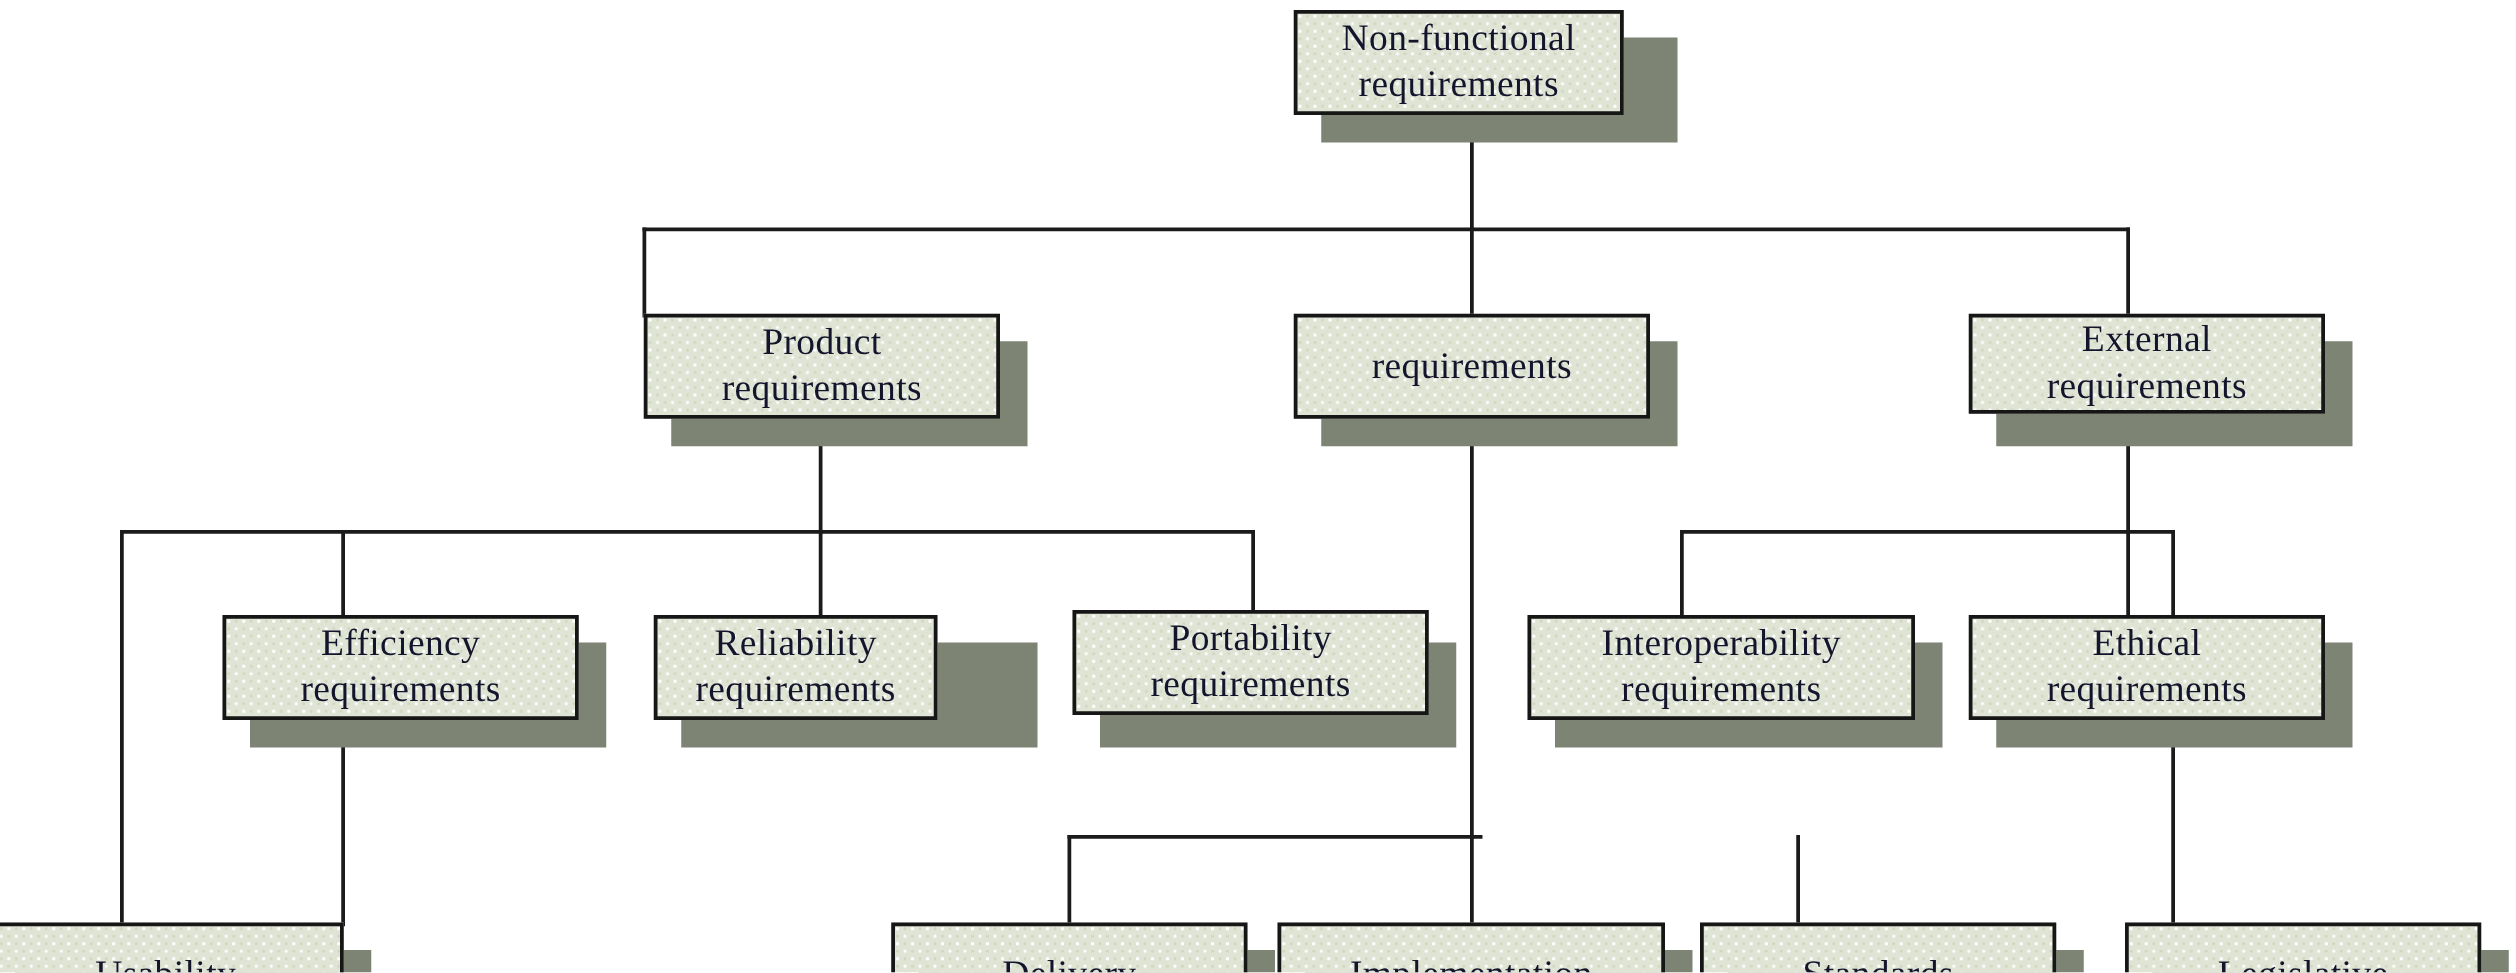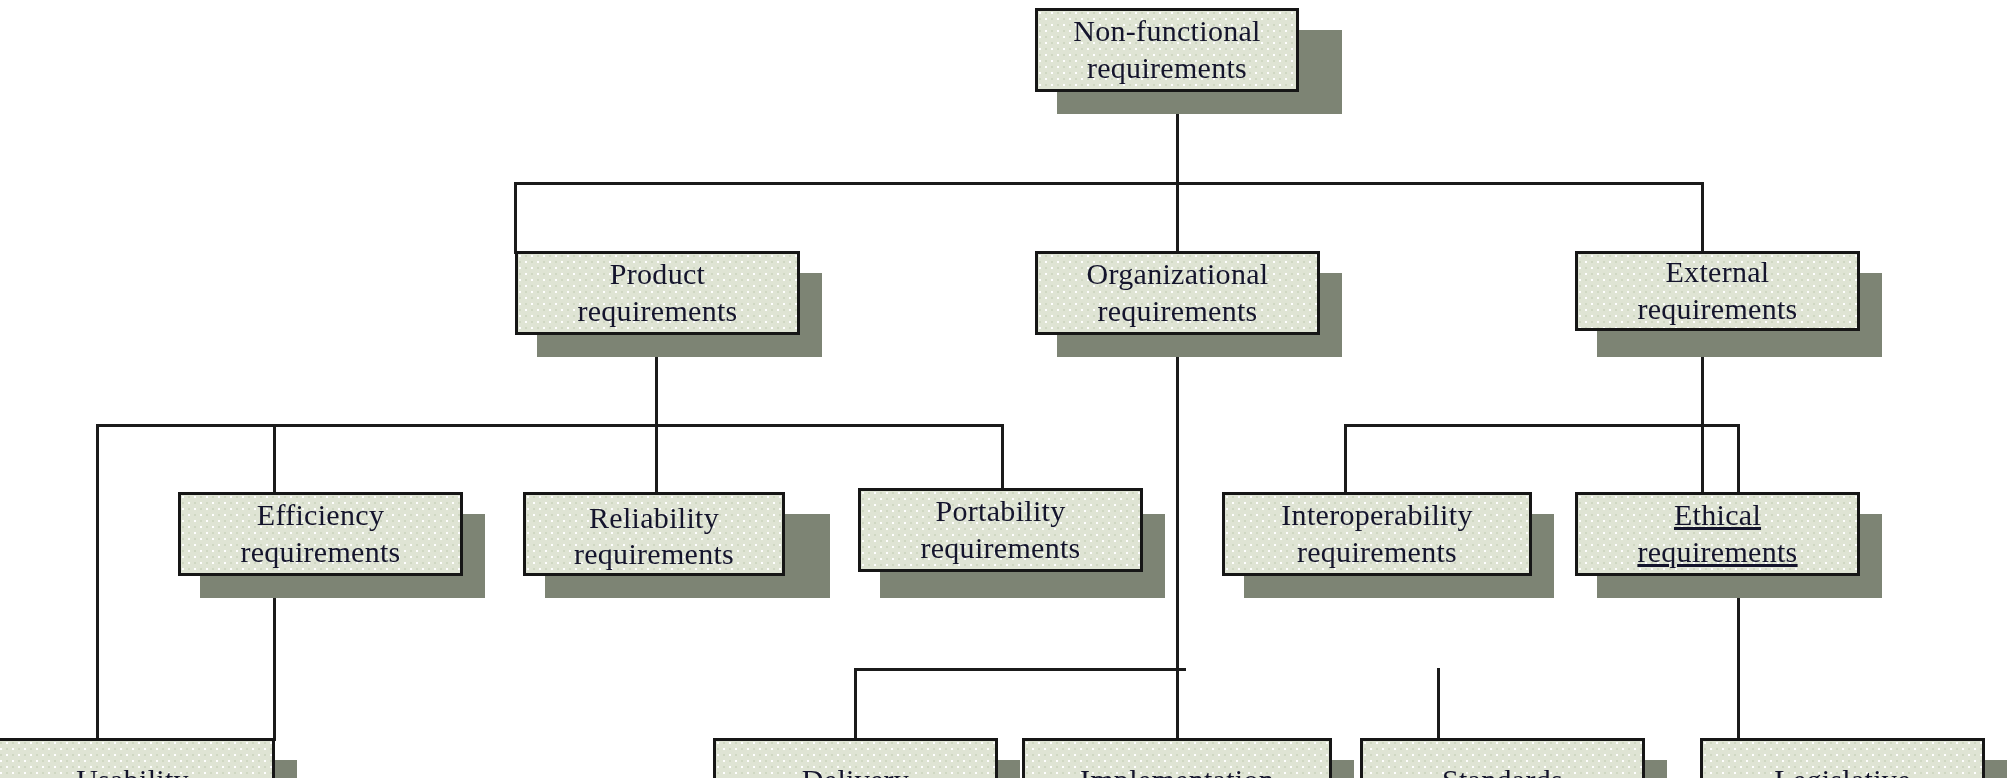--- a/index.html
+++ b/index.html
@@ -94,50 +94,49 @@
         <span class="ln">Non-functional</span>
         <span class="ln">requirements</span>
       </div>
       <div class="shadow" style="background: rgb(125, 132, 116); left: 537px; top: 273px; width: 285px; height: 84px;"></div>
       <div class="node" style="left: 515px; top: 251px; width: 285px; height: 84px; border-color: rgb(22, 22, 22); color: rgb(20, 20, 44);">
         <span class="ln">Product</span>
         <span class="ln">requirements</span>
       </div>
       <div class="shadow" style="background: rgb(125, 132, 116); left: 1057px; top: 273px; width: 285px; height: 84px;"></div>
       <div class="node" style="left: 1035px; top: 251px; width: 285px; height: 84px; border-color: rgb(22, 22, 22); color: rgb(20, 20, 44);">
-        <span class="ln">Organizational</span>
         <span class="ln">requirements</span>
       </div>
       <div class="shadow" style="background: rgb(125, 132, 116); left: 1597px; top: 273px; width: 285px; height: 84px;"></div>
       <div class="node" style="left: 1575px; top: 251px; width: 285px; height: 80px; border-color: rgb(22, 22, 22); color: rgb(20, 20, 44);">
         <span class="ln">External</span>
         <span class="ln">requirements</span>
       </div>
       <div class="shadow" style="background: rgb(125, 132, 116); left: 200px; top: 514px; width: 285px; height: 84px;"></div>
       <div class="node" style="left: 178px; top: 492px; width: 285px; height: 84px; border-color: rgb(22, 22, 22); color: rgb(20, 20, 44);">
         <span class="ln">Efficiency</span>
         <span class="ln">requirements</span>
       </div>
       <div class="shadow" style="background: rgb(125, 132, 116); left: 545px; top: 514px; width: 285px; height: 84px;"></div>
-      <div class="node" style="left: 523px; top: 492px; width: 262px; height: 84px; border-color: rgb(22, 22, 22); color: rgb(20, 20, 44); justify-content: flex-end;">
+      <div class="node" style="left: 523px; top: 492px; width: 227px; height: 84px; border-color: rgb(22, 22, 22); color: rgb(20, 20, 44);">
         <span class="ln">Reliability</span>
         <span class="ln">requirements</span>
       </div>
       <div class="shadow" style="background: rgb(125, 132, 116); left: 880px; top: 514px; width: 285px; height: 84px;"></div>
       <div class="node" style="left: 858px; top: 488px; width: 285px; height: 84px; border-color: rgb(22, 22, 22); color: rgb(20, 20, 44);">
         <span class="ln">Portability</span>
         <span class="ln">requirements</span>
       </div>
       <div class="shadow" style="background: rgb(125, 132, 116); left: 1244px; top: 514px; width: 310px; height: 84px;"></div>
       <div class="node" style="left: 1222px; top: 492px; width: 310px; height: 84px; border-color: rgb(22, 22, 22); color: rgb(20, 20, 44);">
         <span class="ln">Interoperability</span>
         <span class="ln">requirements</span>
       </div>
       <div class="shadow" style="background: rgb(125, 132, 116); left: 1597px; top: 514px; width: 285px; height: 84px;"></div>
-      <div class="node" style="left: 1575px; top: 492px; width: 285px; height: 84px; border-color: rgb(22, 22, 22); color: rgb(20, 20, 44); text-decoration: underline;">
+      <div class="node" style="left: 1575px; top: 492px; width: 285px; height: 84px; border-color: rgb(22, 22, 22); color: rgb(20, 20, 44);">
         <span class="ln">Ethical</span>
         <span class="ln">requirements</span>
       </div>
       <div class="shadow" style="background: rgb(125, 132, 116); left: 12px; top: 760px; width: 285px; height: 84px;"></div>
       <div class="node" style="left: -10px; top: 738px; width: 285px; height: 84px; border-color: rgb(22, 22, 22); color: rgb(20, 20, 44);">
         <span class="ln">Usability</span>
       </div>
       <div class="shadow" style="background: rgb(125, 132, 116); left: 735px; top: 760px; width: 285px; height: 84px;"></div>
       <div class="node" style="left: 713px; top: 738px; width: 285px; height: 84px; border-color: rgb(22, 22, 22); color: rgb(20, 20, 44);">
         <span class="ln">Delivery</span>

